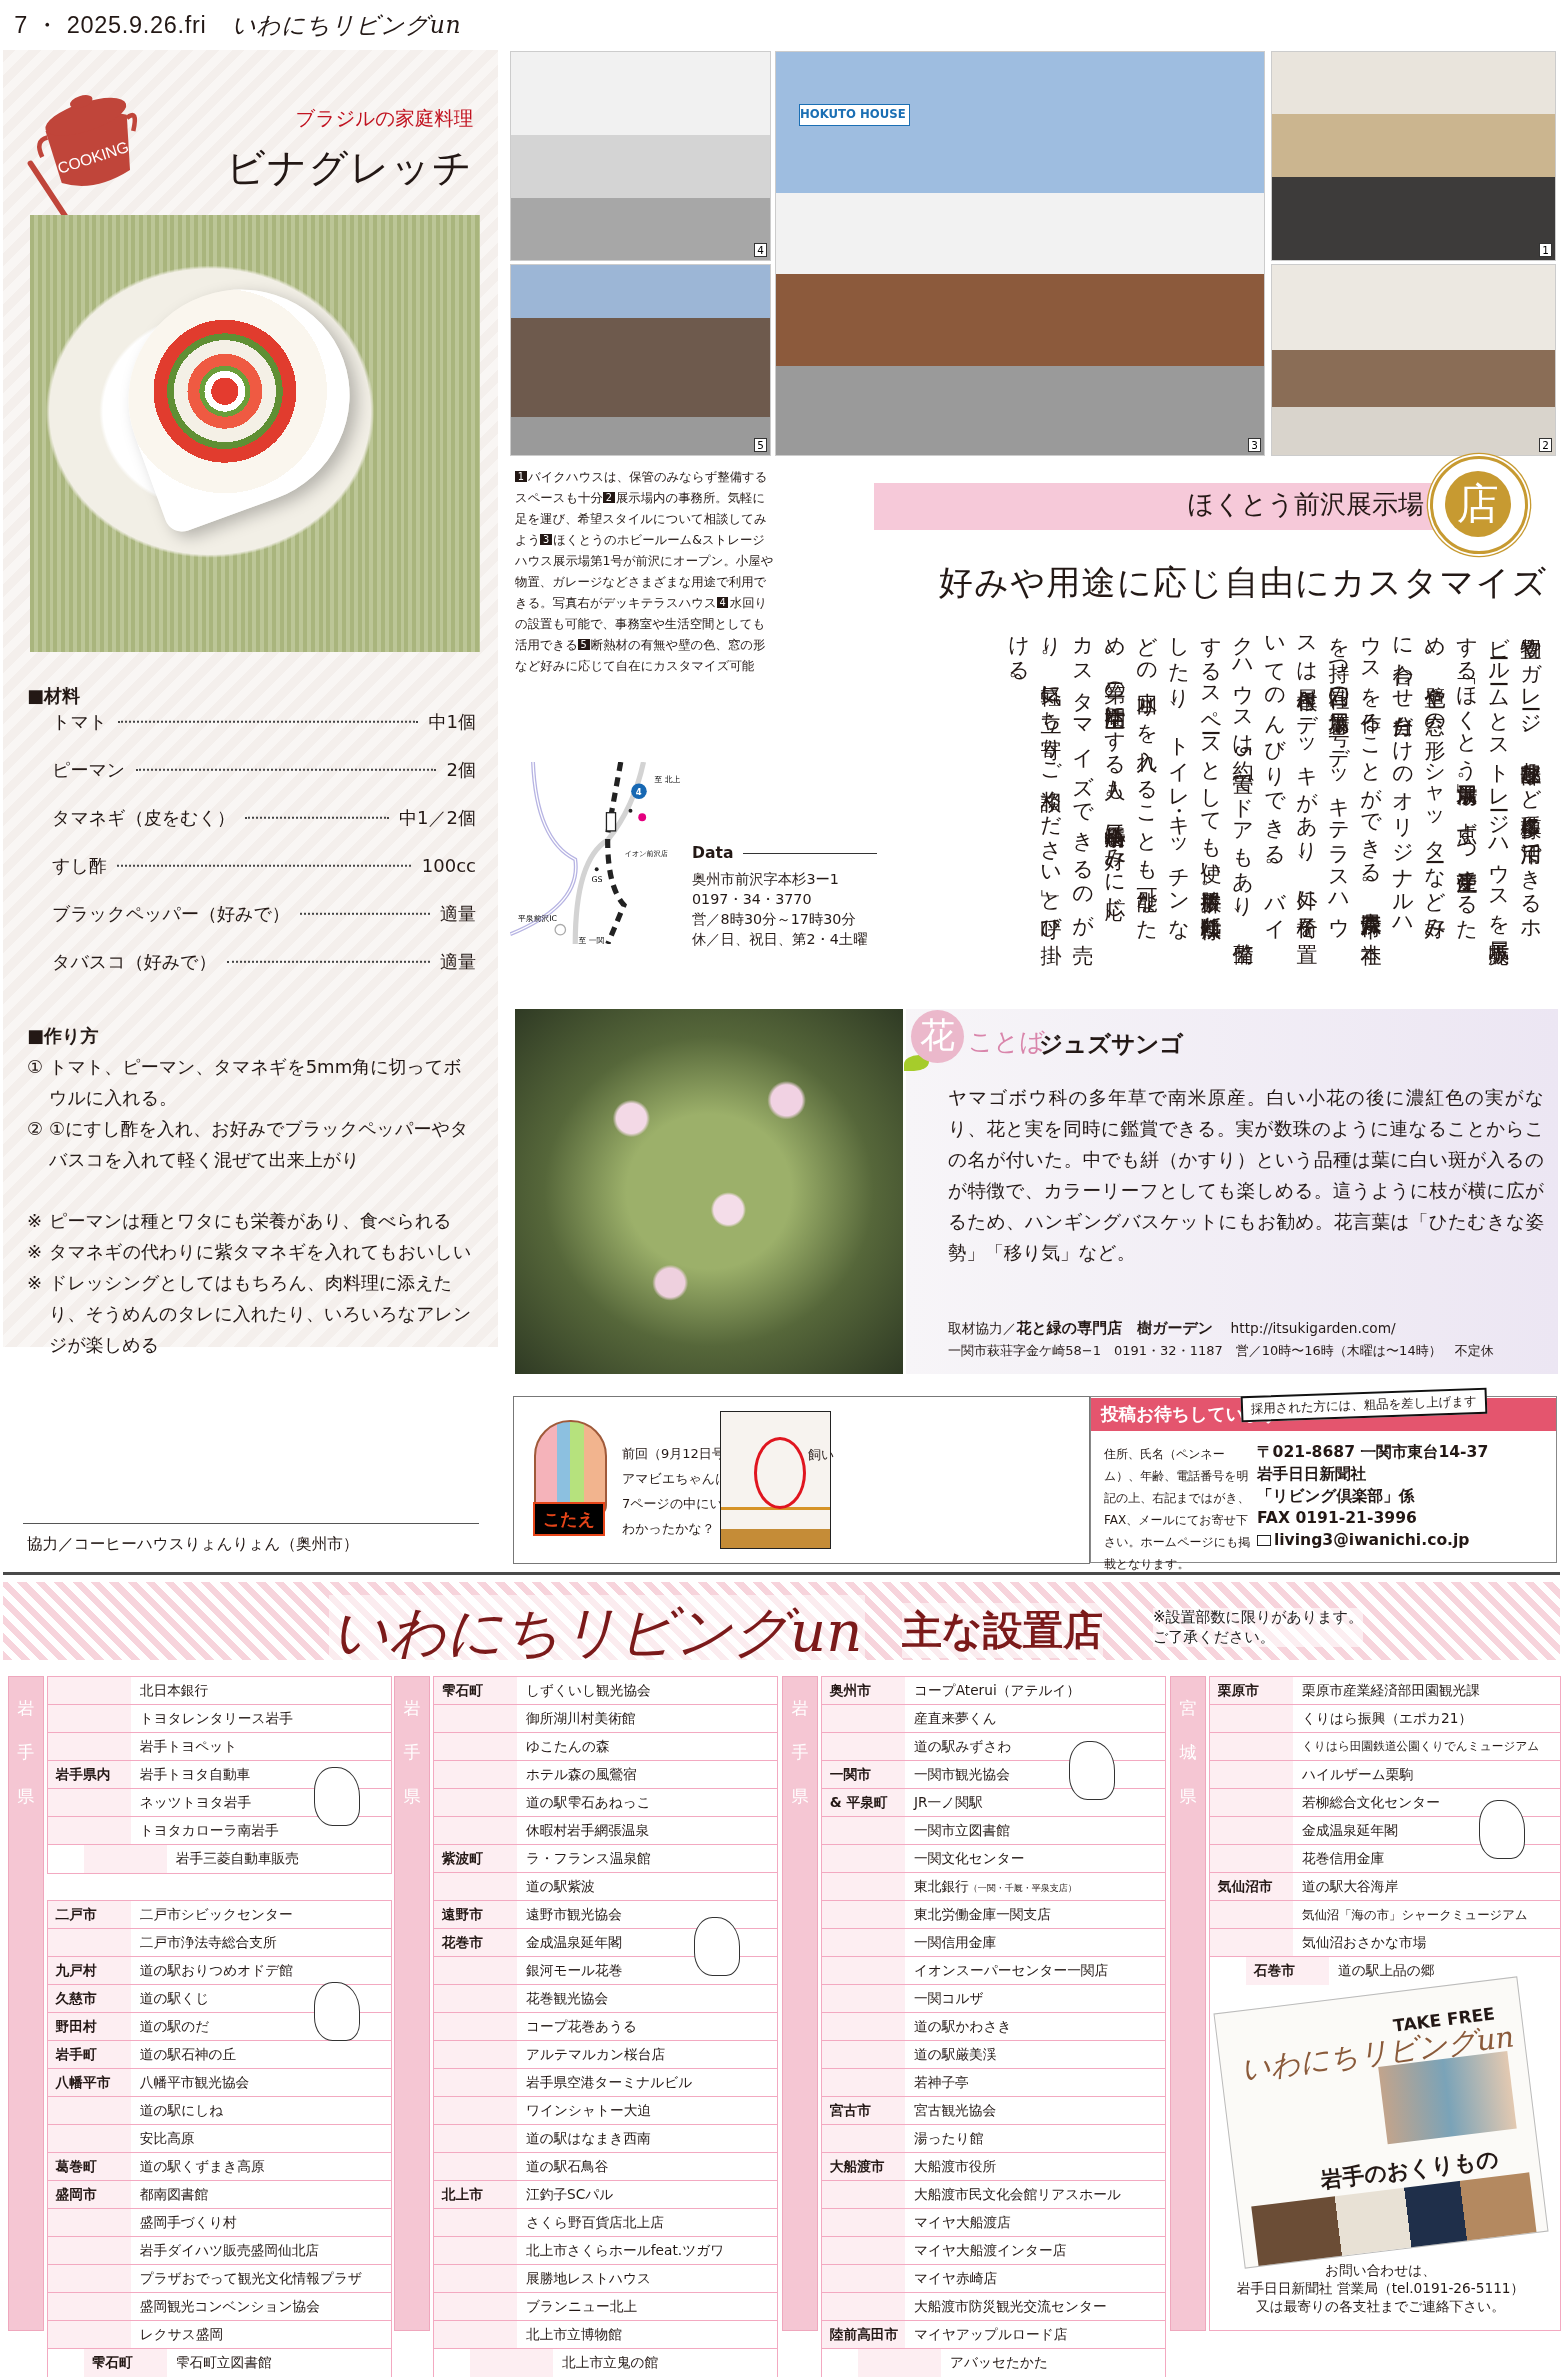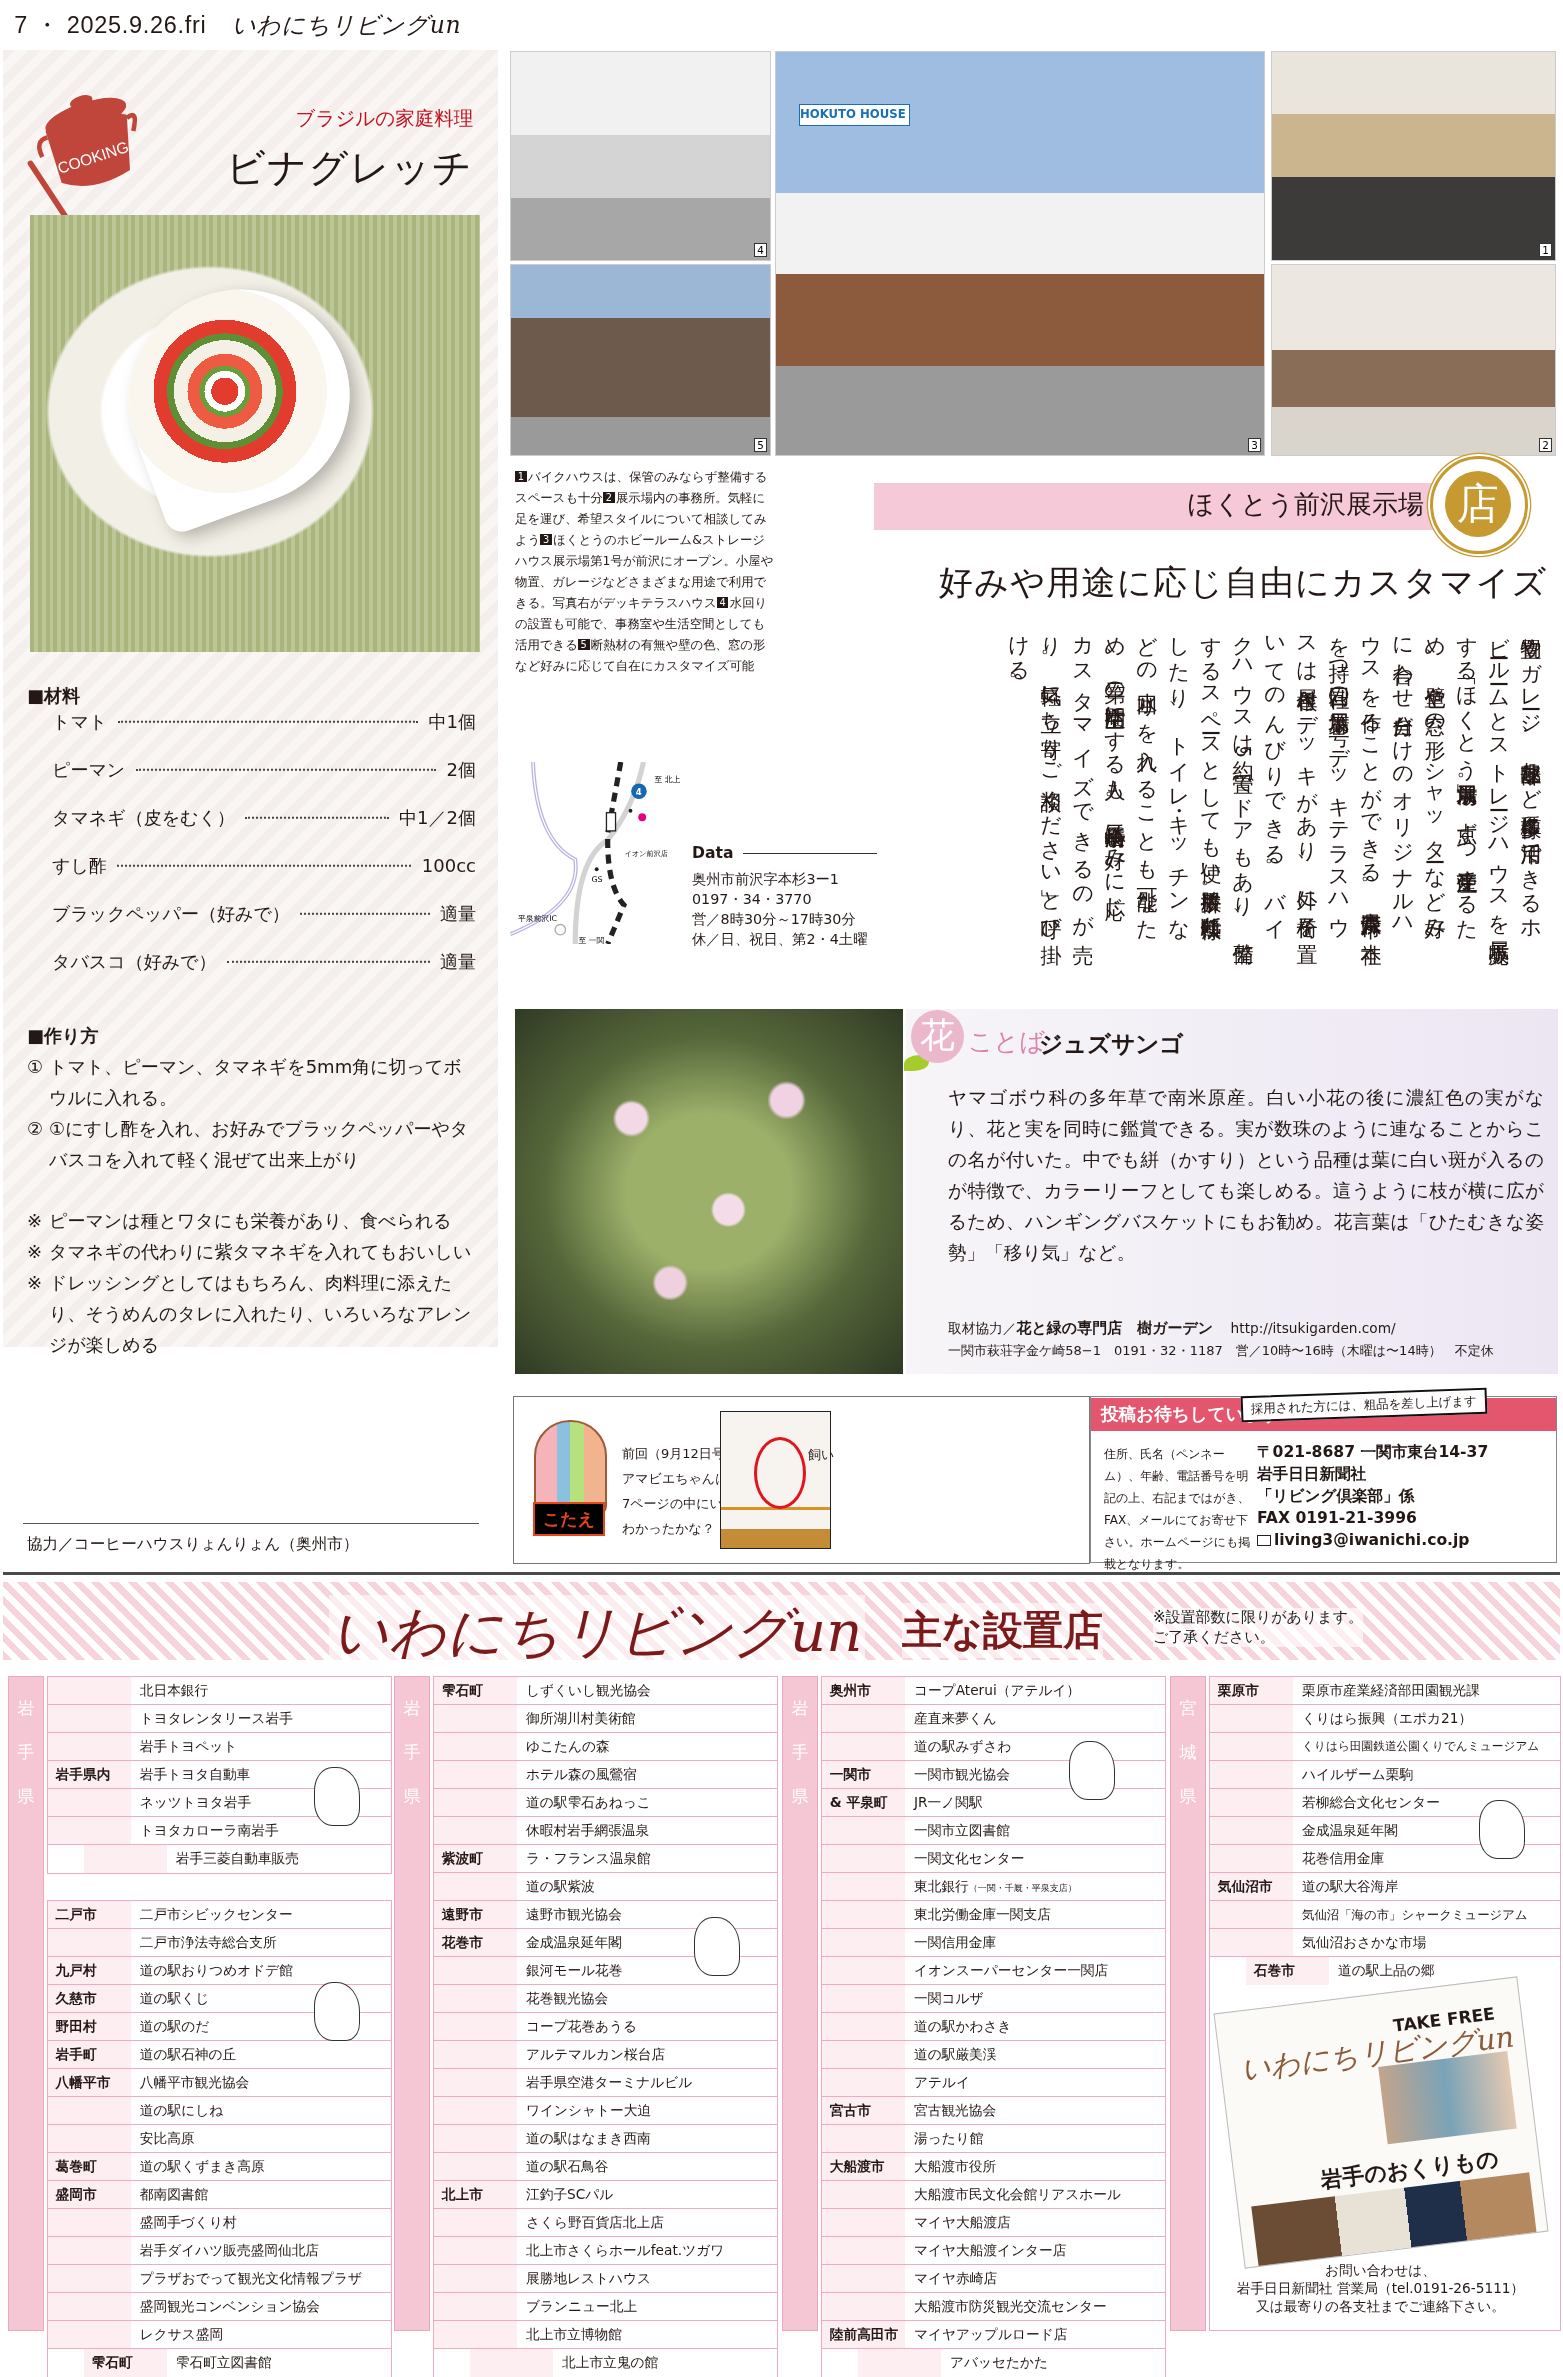--- a/index.html
+++ b/index.html
@@ -601,21 +601,21 @@
     <div class="drow">
         <span class="city"></span>
         <span class="place">道の駅かわさき</span>
       </div>
     <div class="drow">
         <span class="city"></span>
         <span class="place">道の駅厳美渓</span>
       </div>
     <div class="drow">
         <span class="city"></span>
-        <span class="place">アテルイ</span>
+        <span class="place">若神子亭</span>
       </div>
     <div class="drow">
         <span class="city">宮古市</span>
         <span class="place">宮古観光協会</span>
       </div>
     <div class="drow">
         <span class="city"></span>
         <span class="place">湯ったり館</span>
       </div>
     <div class="drow">

